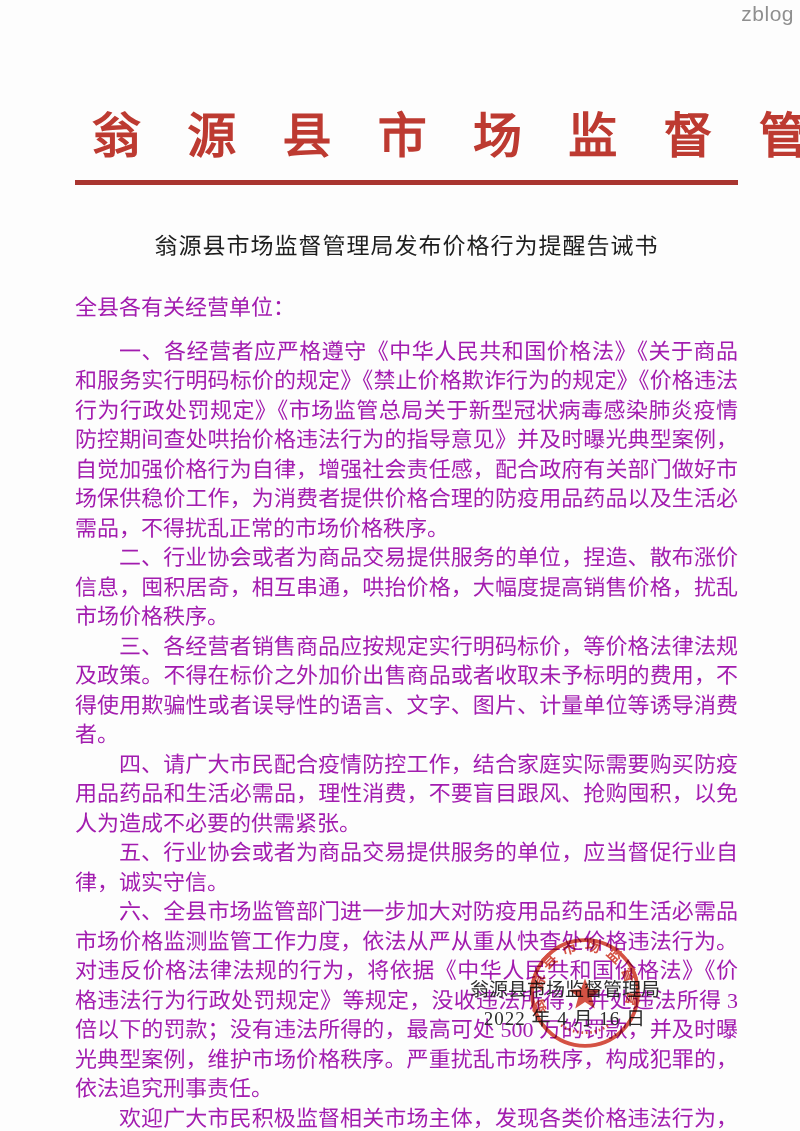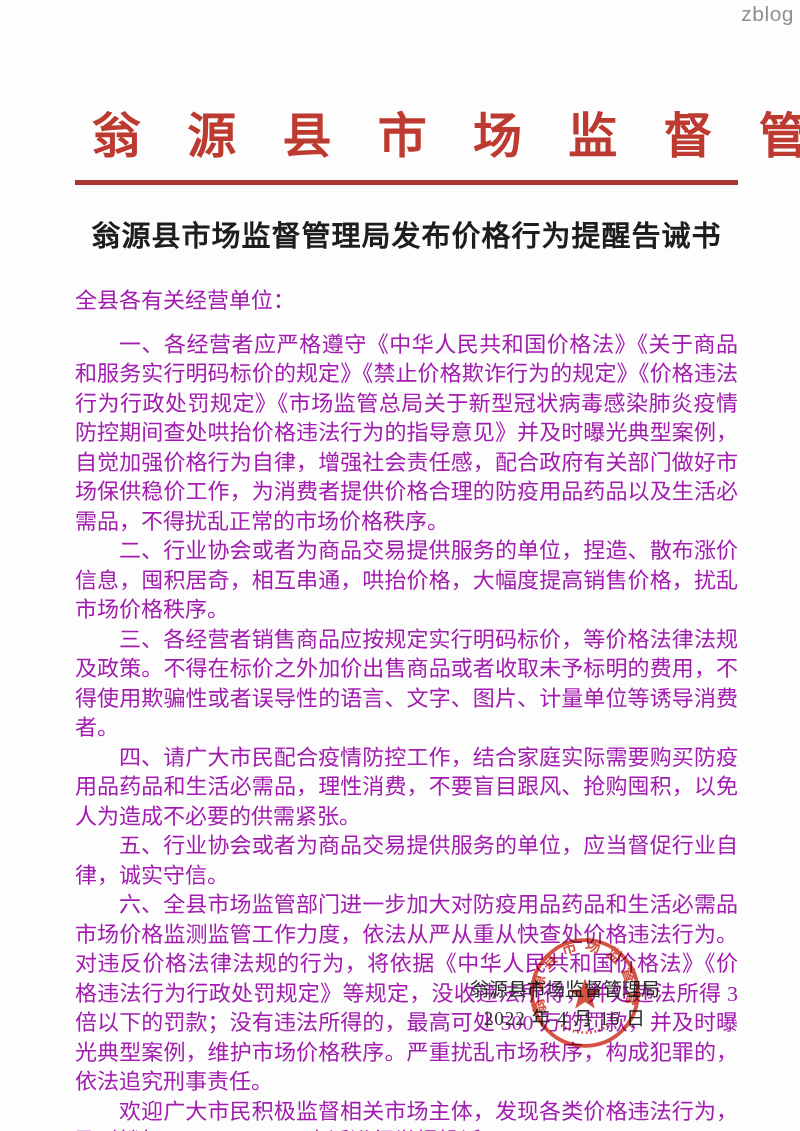--- a/index.html
+++ b/index.html
@@ -37,24 +37,24 @@
   }
   .org-header .org-name {
     font-size: 49px;
     font-weight: 700;
     color: #bd3a31;
     letter-spacing: 17px;
     padding-left: 17px; 
     white-space: nowrap;
   }
   .doc-title {
-    margin-top: 27px;
+    margin-top: 42px;
     text-align: center;
-    font-size: 29px;
-    font-weight: 700;
+    font-size: 23px;
+    font-weight: 400;
     color: #1d1d1d;
     letter-spacing: 1px;
   }
   .body-text {
     margin-top: 32px;
     font-size: 22px;
     line-height: 29.5px;
     text-align: justify;
     color: #a21caf;
   }

